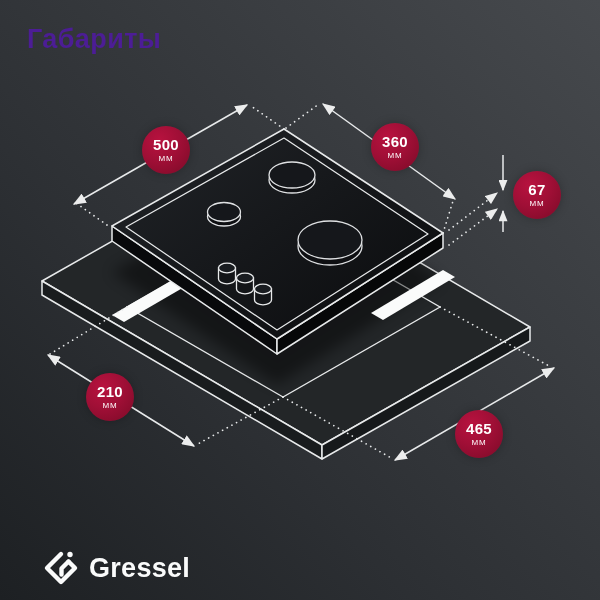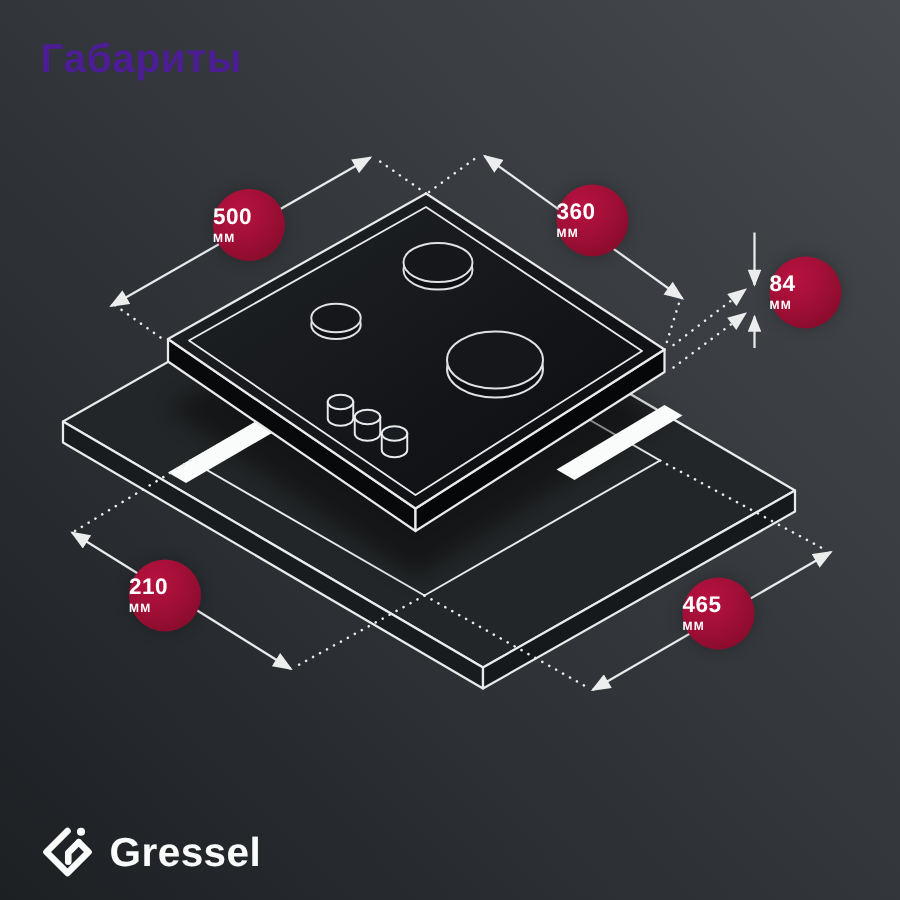--- a/index.html
+++ b/index.html
@@ -10,32 +10,32 @@
     -webkit-font-smoothing:antialiased;
   }
   .page-title{
     position:absolute;left:27px;top:24px;
     color:#4c1d95;font-size:27px;font-weight:bold;letter-spacing:.4px;
   }
   .diagram-svg{position:absolute;left:0;top:0;}
   .badge{
     position:absolute;width:48px;height:48px;border-radius:50%;
     background:radial-gradient(circle at 36% 30%,#b8123f 0%,#a00f36 45%,#8a0c2d 78%,#7c0a28 100%);
-    display:flex;flex-direction:column;justify-content:center;
+    display:flex;flex-direction:column;align-items:center;justify-content:center;
     color:#ffffff;z-index:5;box-shadow:0 0 10px rgba(0,0,0,.25);
   }
   .badge .val{font-size:15px;font-weight:bold;line-height:1;letter-spacing:.3px;}
-  .badge .unit{font-size:8px;font-weight:bold;text-transform:uppercase;letter-spacing:.9px;margin-top:2px;}
+  .badge .unit{font-size:8px;font-weight:normal;text-transform:uppercase;letter-spacing:.9px;margin-top:2px;}
   .badge-500{left:142px;top:126px;}
   .badge-450{left:371px;top:123px;}
   .badge-99 {left:513px;top:171px;}
   .badge-410{left:86px; top:373px;}
-  .badge-465{left:455px;top:385px;}
+  .badge-465{left:455px;top:410px;}
   .brand{
-    position:absolute;left:26px;top:549px;display:flex;align-items:center;gap:9px;z-index:5;
+    position:absolute;left:42px;top:549px;display:flex;align-items:center;gap:9px;z-index:5;
   }
   .brand-name{color:#fafbfb;font-size:27px;font-weight:bold;letter-spacing:.3px;}
 </style>
 </head>
 <body>
 
 <div class="page-title">Габариты</div>
 
 <svg class="diagram-svg" width="600" height="600" viewBox="0 0 600 600">
   <defs>
@@ -131,21 +131,21 @@
 
 <div class="badge badge-500">
   <span class="val">500</span>
   <span class="unit">мм</span>
 </div>
 <div class="badge badge-450">
   <span class="val">360</span>
   <span class="unit">мм</span>
 </div>
 <div class="badge badge-99">
-  <span class="val">84</span>
+  <span class="val">67</span>
   <span class="unit">мм</span>
 </div>
 <div class="badge badge-410">
   <span class="val">210</span>
   <span class="unit">мм</span>
 </div>
 <div class="badge badge-465">
   <span class="val">465</span>
   <span class="unit">мм</span>
 </div>

